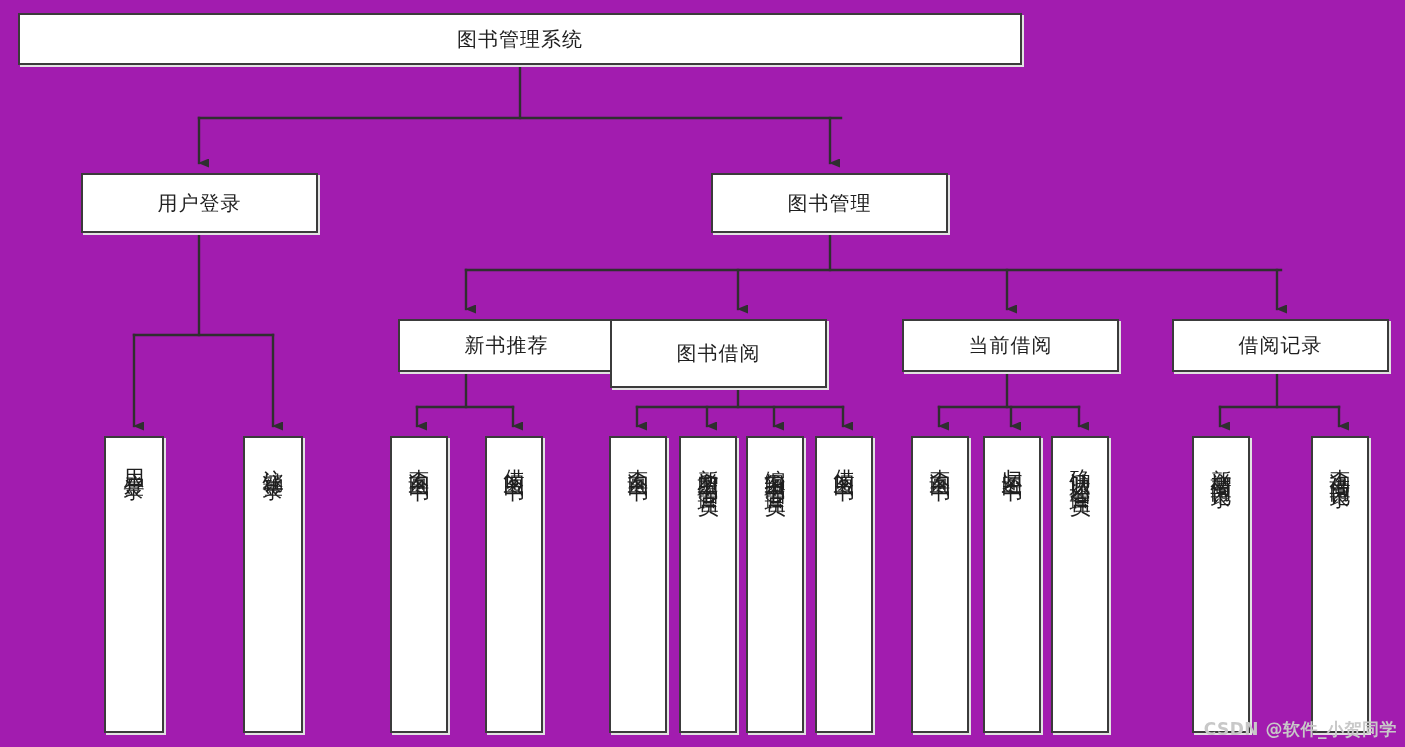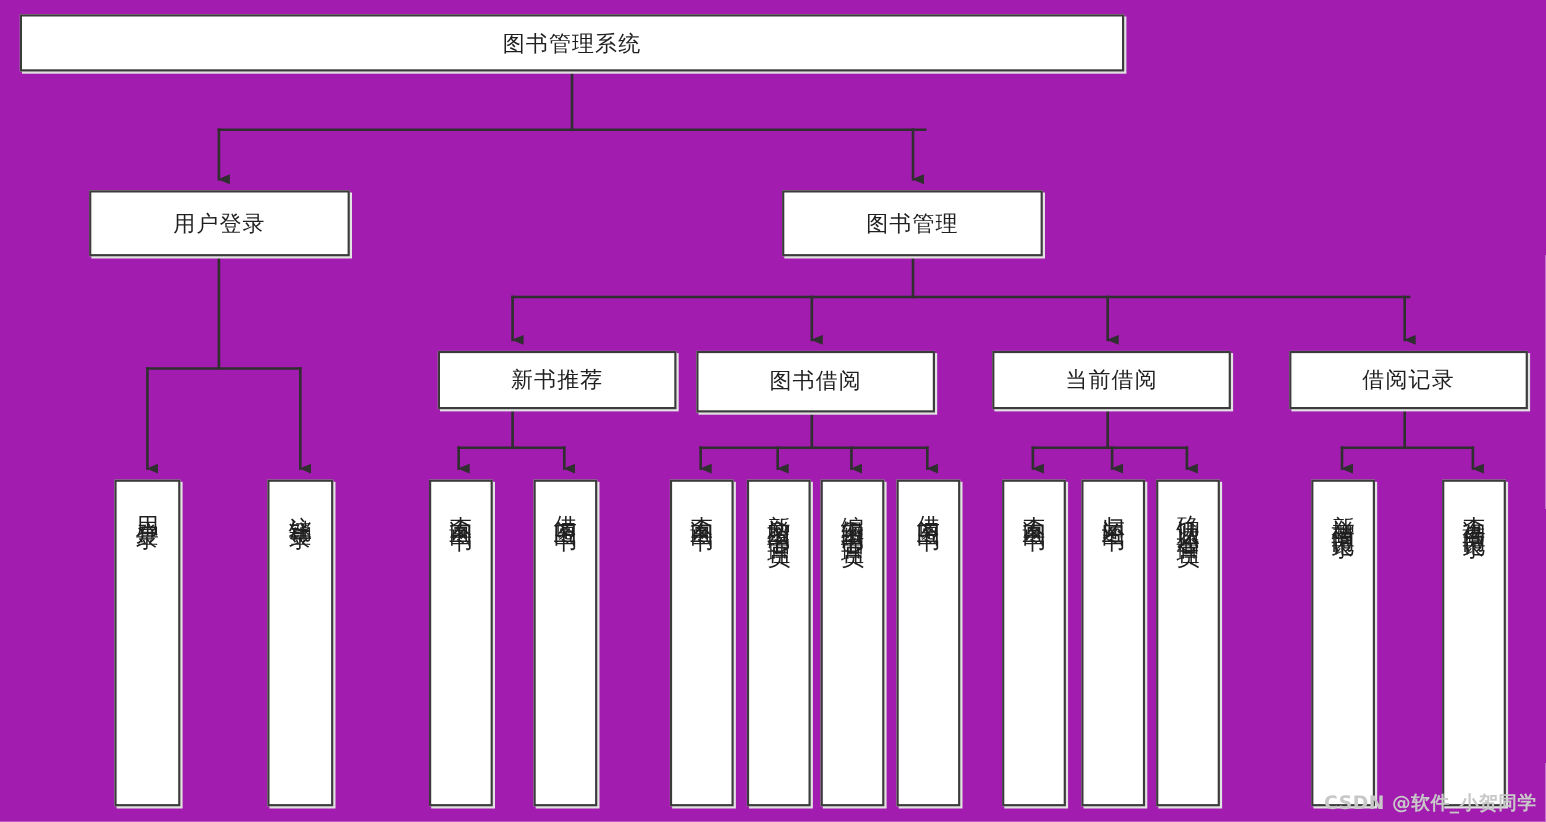--- a/index.html
+++ b/index.html
@@ -121,21 +121,21 @@
   <div class="node" id="node-l2-0" style="left: 81px; top: 173px; width: 237px; height: 60px;">
     <span class="label">用户登录</span>
   </div>
   <div class="node" id="node-l2-1" style="left: 711px; top: 173px; width: 237px; height: 60px;">
     <span class="label">图书管理</span>
   </div>
 
   <div class="node" id="node-l3-0" style="left: 361px; top: 319px; width: 217px; height: 53px; margin-left: 37px;">
     <span class="label">新书推荐</span>
   </div>
-  <div class="node" id="node-l3-1" style="left: 633px; top: 319px; width: 217px; height: 56px; font-family: Liberation Serif, serif;">
+  <div class="node" id="node-l3-1" style="left: 610px; top: 319px; width: 217px; height: 69px;">
     <span class="label">图书借阅</span>
   </div>
   <div class="node" id="node-l3-3" style="left: 1172px; top: 319px; width: 217px; height: 53px;">
     <span class="label">借阅记录</span>
   </div>
   <div class="node" id="node-l3-2" style="left: 902px; top: 319px; width: 217px; height: 53px;">
     <span class="label">当前借阅</span>
   </div>
 
   <div class="node vert" id="node-leaf-0" style="left: 104px; top: 436px; width: 60px; height: 297px;">

